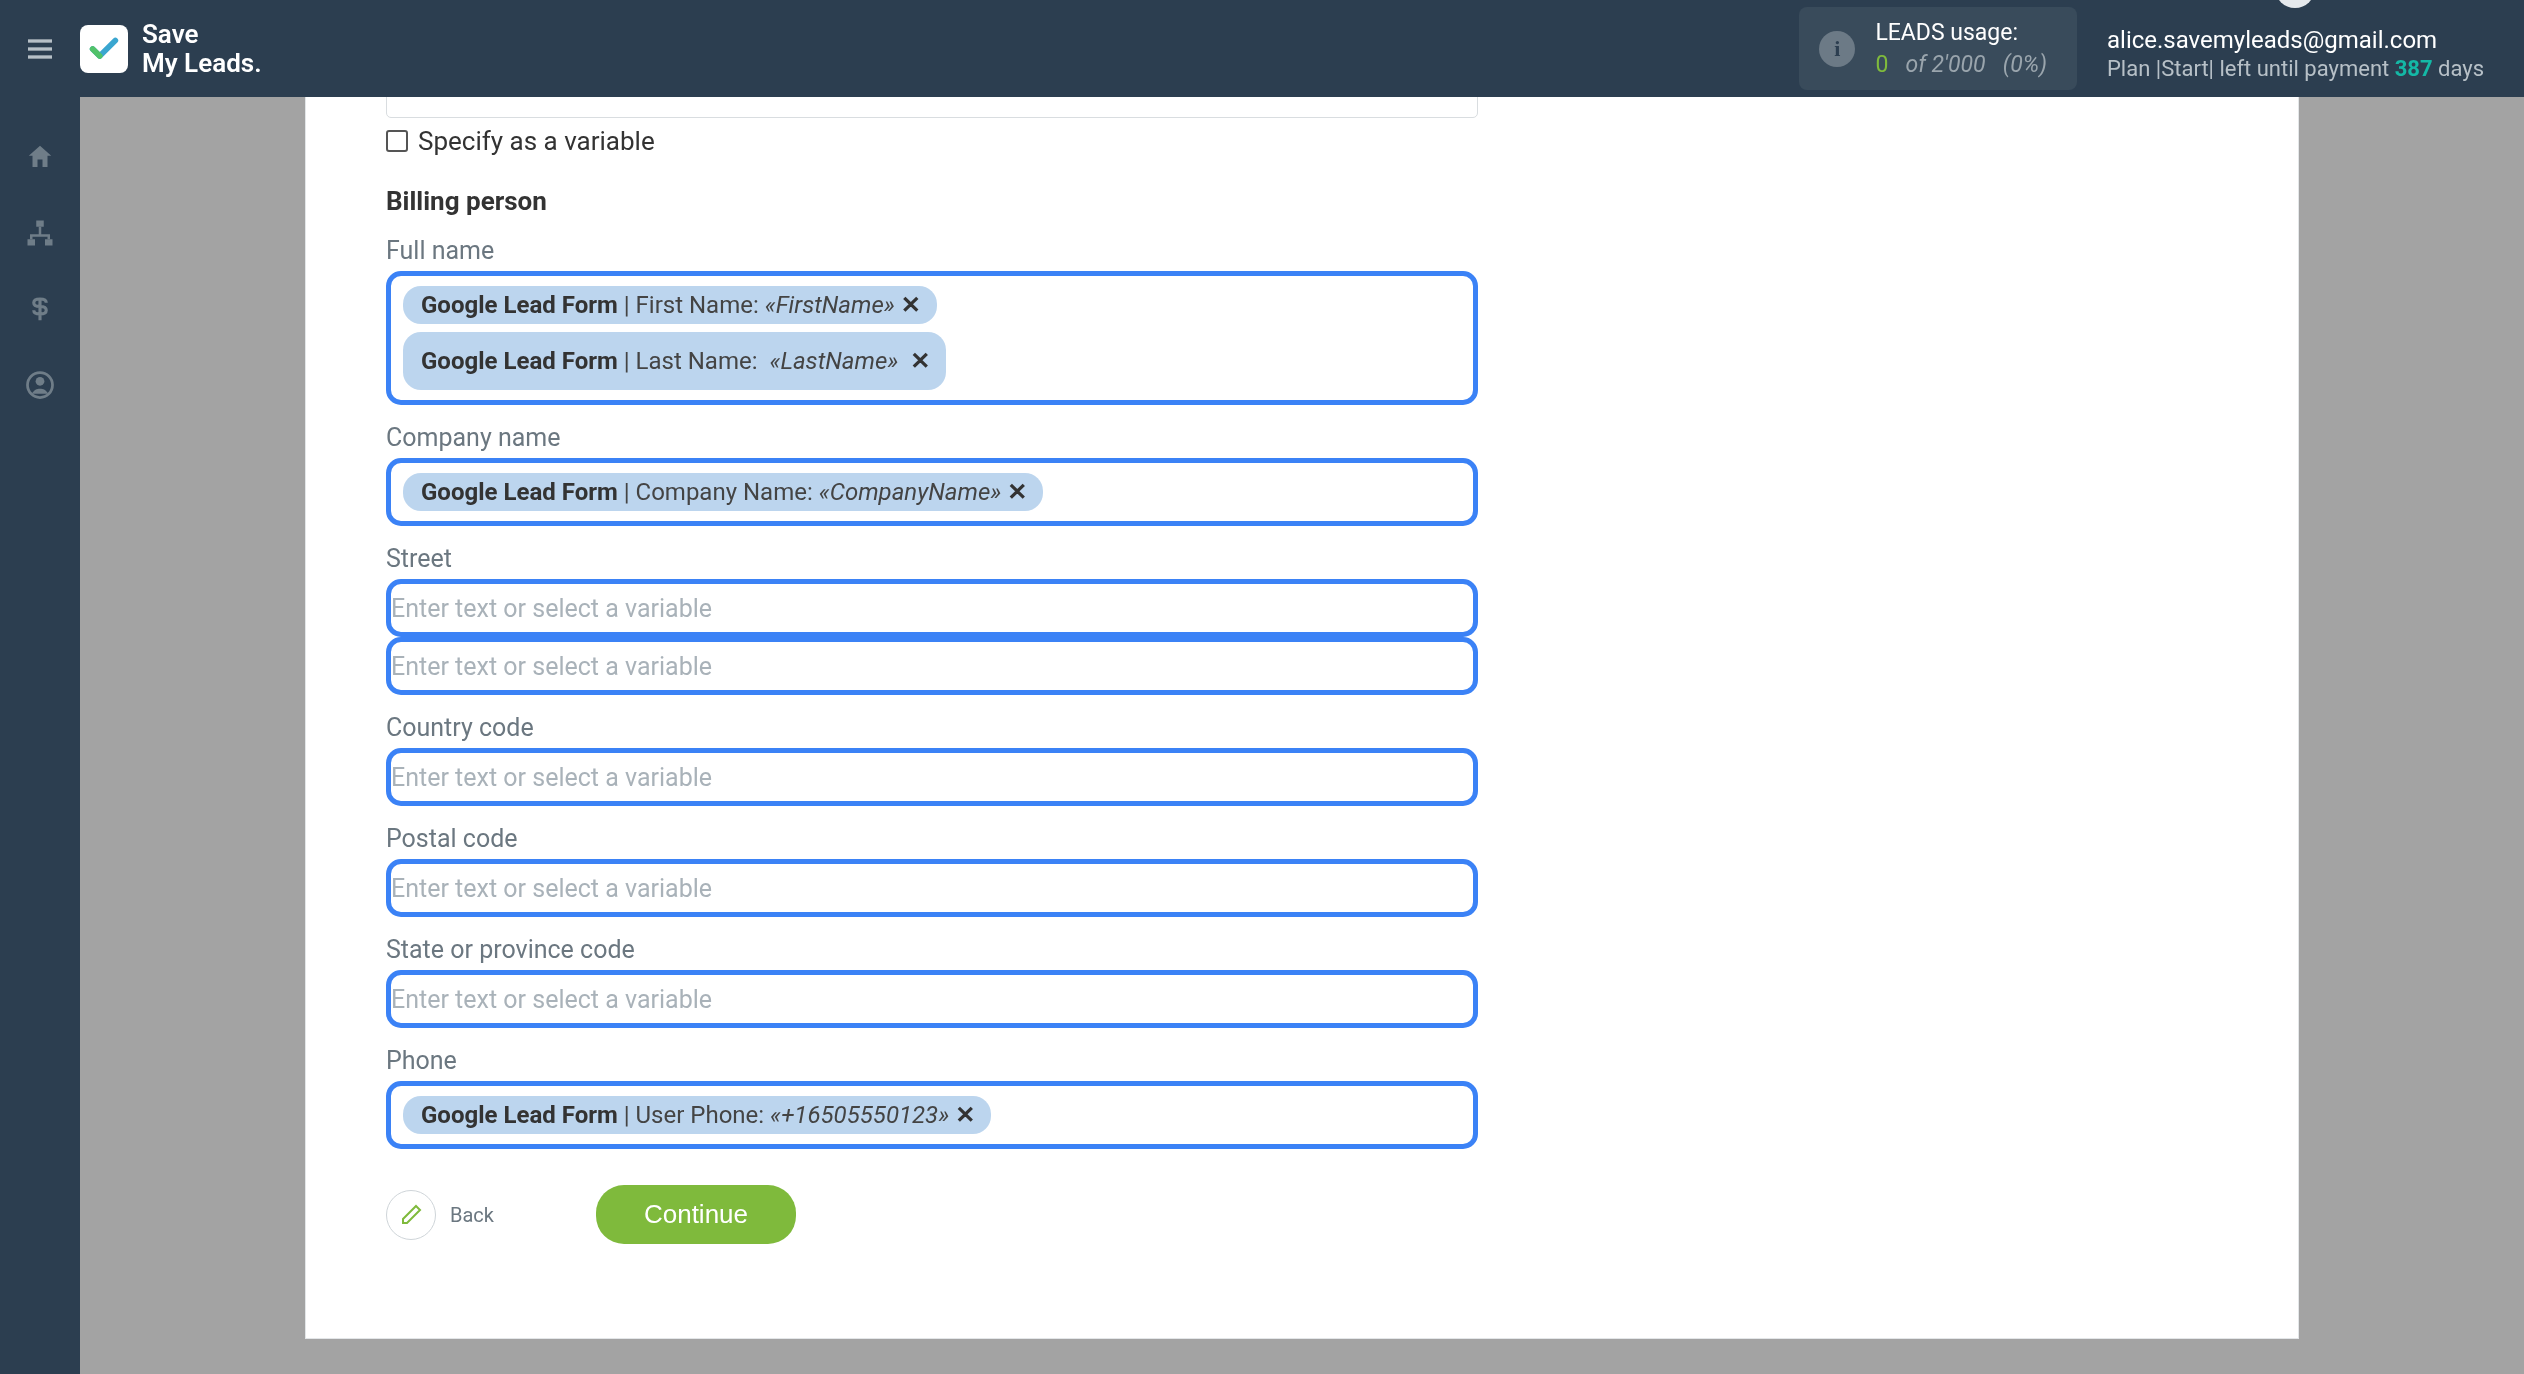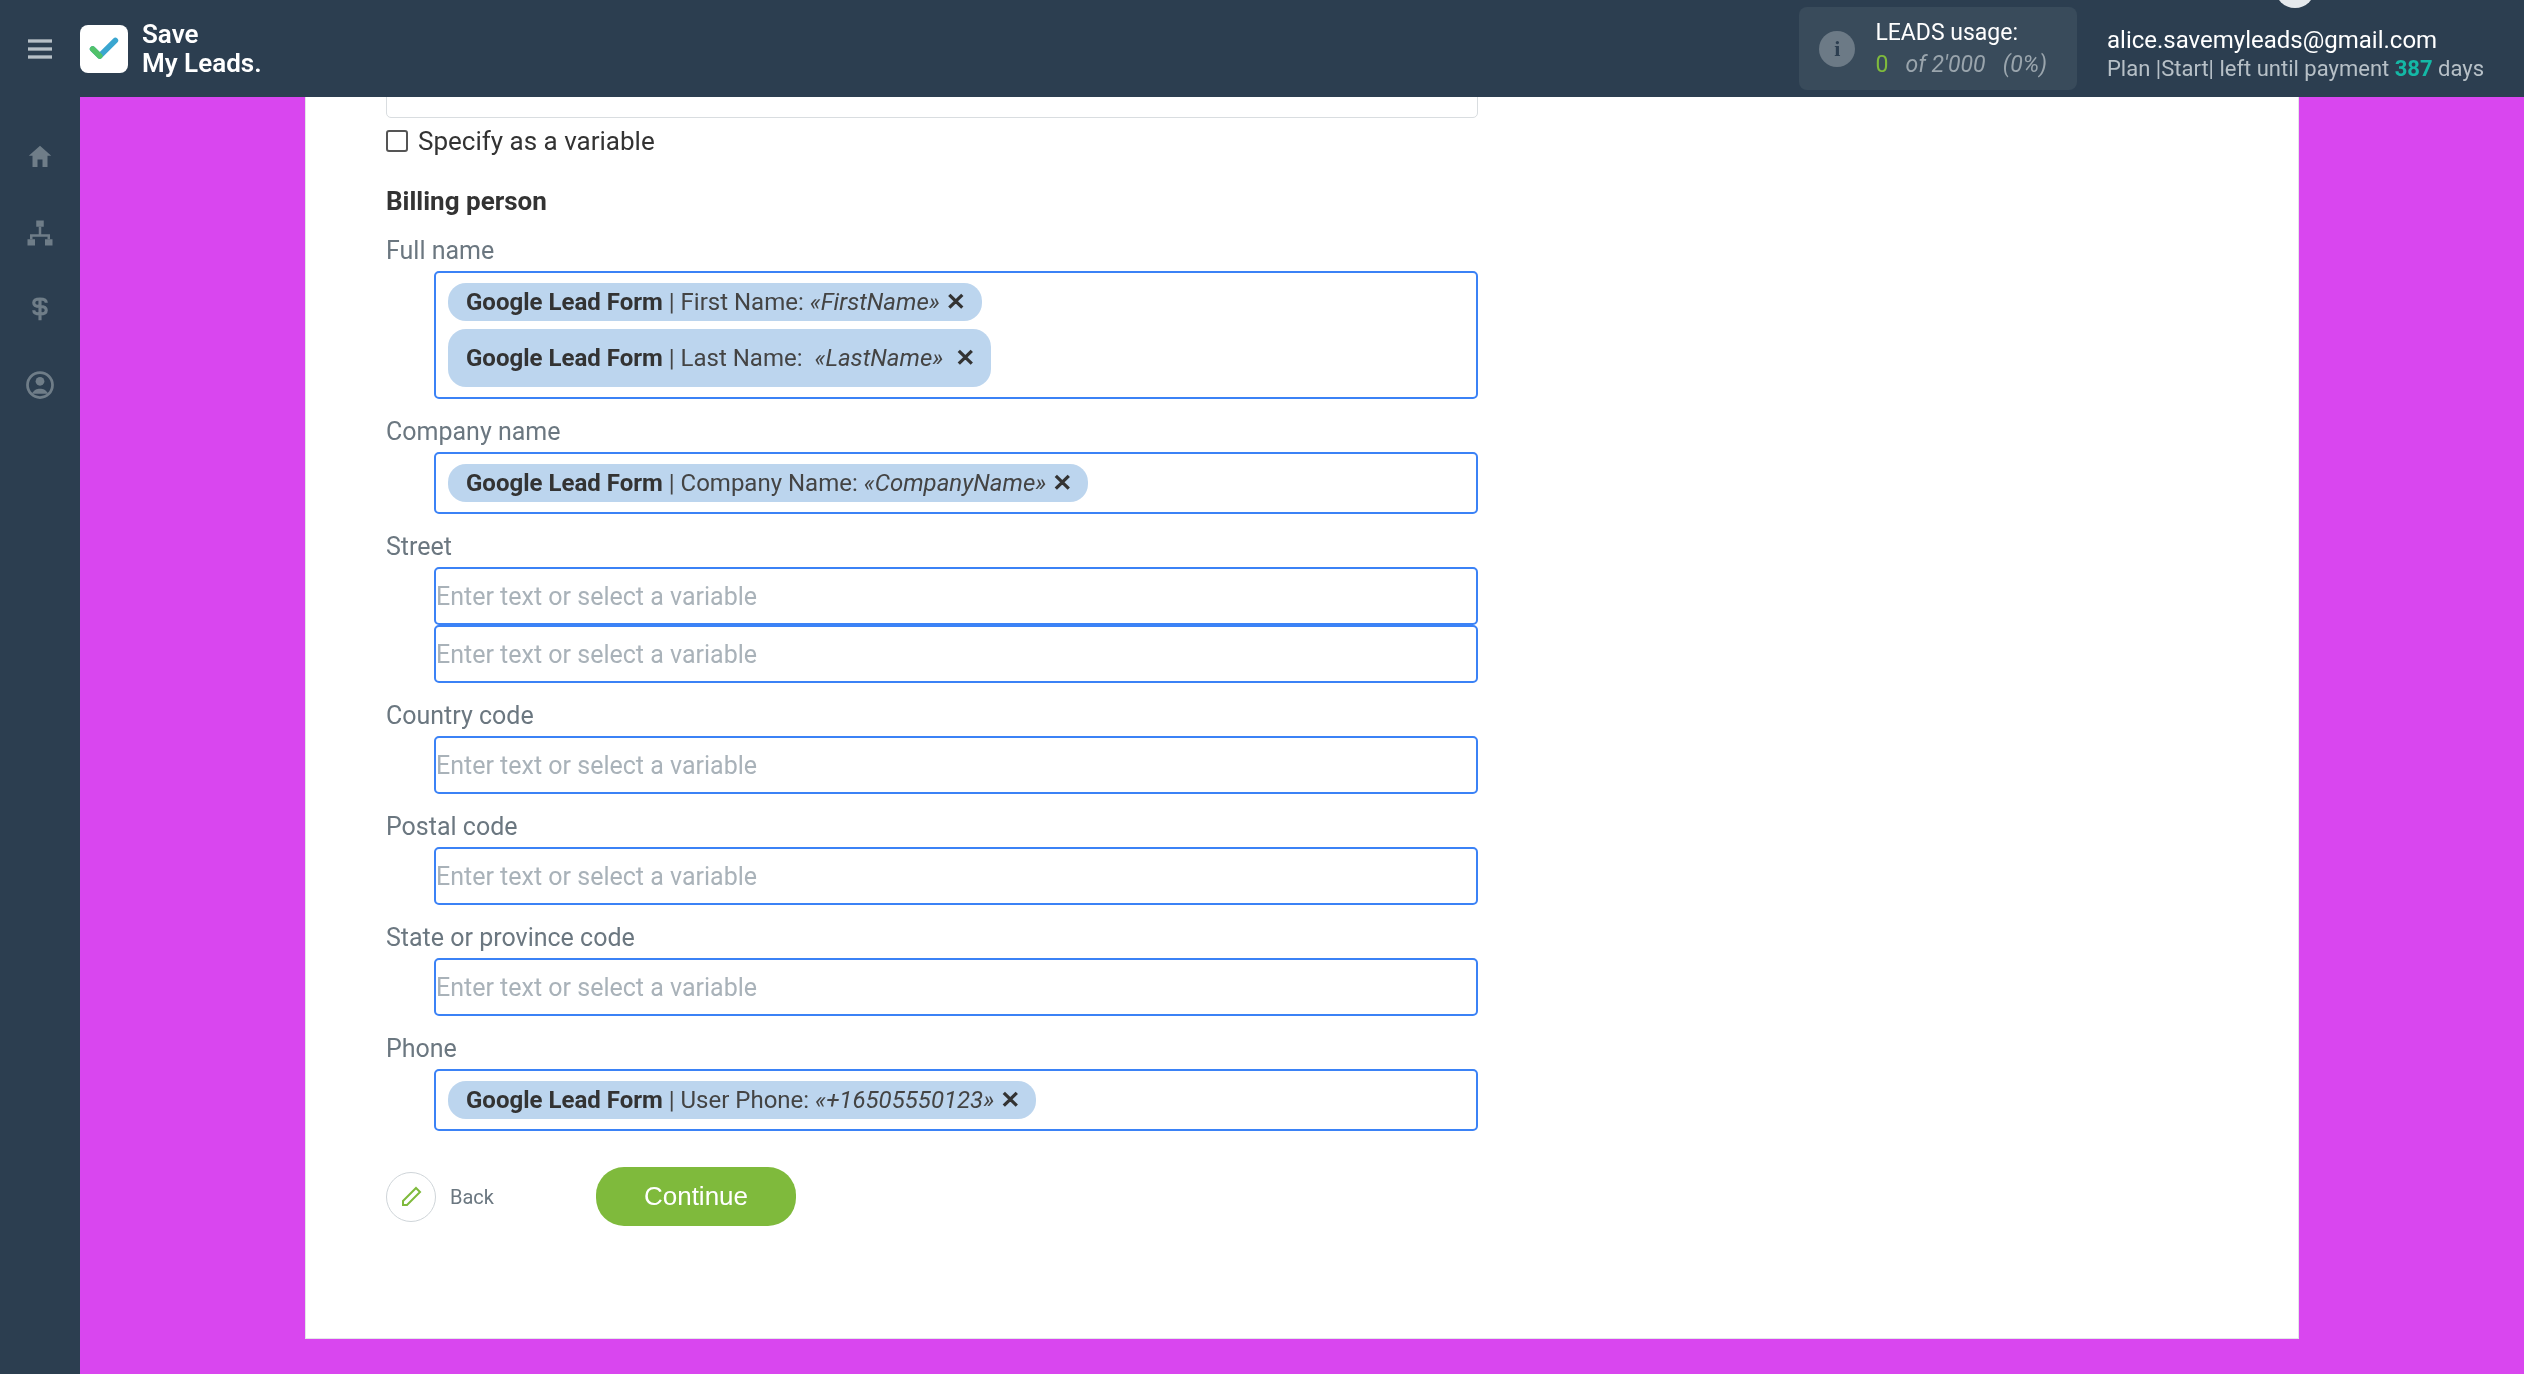--- a/index.html
+++ b/index.html
@@ -109,21 +109,21 @@
     color: #6f7d88;
   }
   .sidebar .side-item svg { width: 30px; height: 30px; }
   
   .main {
     position: absolute;
     top: 97px;
     left: 80px;
     right: 0;
     bottom: 0;
-    background: #d946ef;
+    background: #a3a3a3;
     overflow: hidden;
   }
   .card {
     background: #fff;
     margin: 0 225px 0 225px;
     min-height: 100%;
     padding: 0 80px 60px 80px;
     border: 1px solid #e3e6e8;
     border-top: none;
     position: relative;
@@ -157,29 +157,28 @@
     color: #333;
     margin-bottom: 20px;
   }
   .field-label {
     font-size: 25px;
     color: #6b7780;
     margin-bottom: 6px;
     margin-top: 18px;
   }
   .field-box {
-    border: 2px solid #3b82f6;
-    border-radius: 5px;
+    border: 5px solid #3b82f6;
+    border-radius: 15px;
     padding: 10px 12px;
     min-height: 58px;
     display: flex;
     flex-wrap: wrap;
     align-items: center;
     gap: 8px 12px;
-    margin-left: 48px;
   }
   .field-box.empty {
     padding: 0 0;
     align-items: center;
   }
   .placeholder {
     color: #a9b2b9;
     font-size: 25px;
   }
   .tag {

